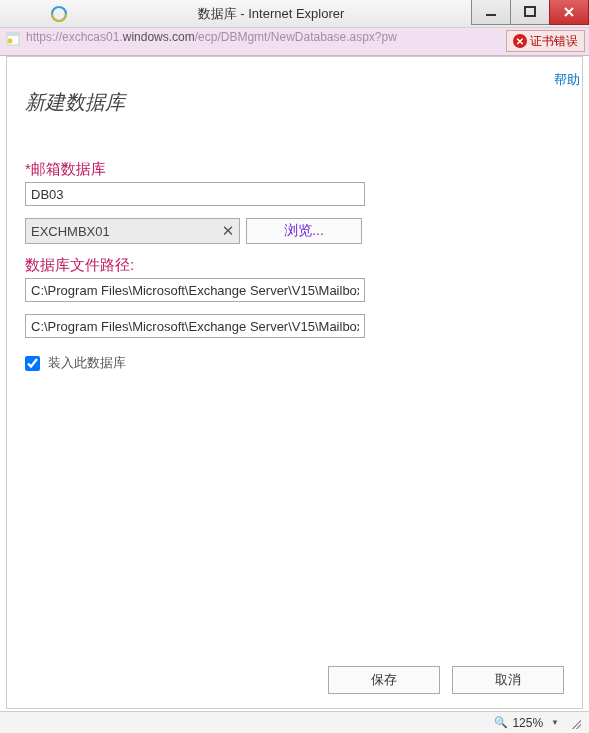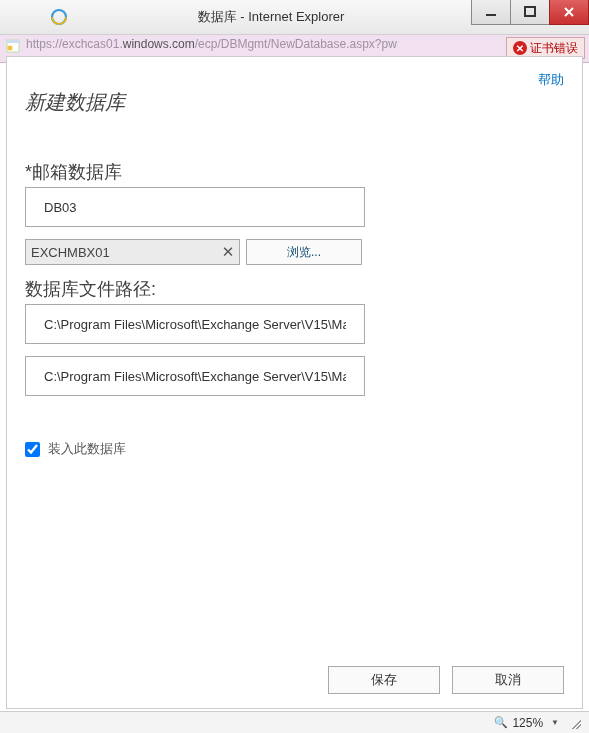--- a/index.html
+++ b/index.html
@@ -10,21 +10,21 @@
     }
     body {
       width: 589px;
       height: 733px;
       background: #fff;
       position: relative;
       overflow: hidden;
     }
     
     .titlebar {
-      height: 35px;
+      height: 28px;
       background: linear-gradient(to bottom, #f8f8f8, #e8e8e8);
       border-bottom: 1px solid #d0d0d0;
       display: flex;
       align-items: center;
       position: relative;
       padding-left: 44px;
     }
     .ie-logo {
       width: 22px;
       height: 22px;
@@ -118,44 +118,44 @@
       left: 6px;
       right: 6px;
       bottom: 24px;
       border: 1px solid #ccc;
       background: #fff;
       padding: 18px 18px;
     }
     .help-link {
       position: absolute;
       top: 14px;
-      right: 18px;
+      right: 2px;
       color: #0072c6;
       font-size: 13px;
       cursor: pointer;
     }
     .page-title {
       font-size: 20px;
       color: #444;
       font-weight: 300;
       margin-top: 14px;
       margin-bottom: 44px;
       font-style: italic;
     }
     .field-label {
-      font-size: 18px;
-      color: #404040;
+      font-size: 15px;
+      color: #be185d;
       margin-bottom: 3px;
     }
     .text-input {
       width: 340px;
-      height: 40px;
+      height: 24px;
       border: 1px solid #aaa;
       font-size: 13px;
-      padding: 1px 18px;
+      padding: 1px 5px;
       color: #333;
       margin-bottom: 12px;
     }
     .server-row {
       display: flex;
       gap: 6px;
       margin-bottom: 12px;
     }
     .server-picker {
       width: 215px;
@@ -174,29 +174,29 @@
       width: 22px;
       text-align: center;
       color: #555;
       font-size: 15px;
     }
     .browse-btn {
       width: 116px;
       height: 26px;
       border: 1px solid #aaa;
       background: #fafafa;
-      font-size: 12px;
-      color: #0c4a6e;
+      font-size: 14px;
+      color: #6d28d9;
       cursor: pointer;
     }
     .checkbox-row {
       display: flex;
       align-items: center;
       gap: 8px;
-      margin-top: 32px;
+      margin-top: 4px;
       font-size: 13px;
       color: #555;
     }
     .checkbox-row input {
       width: 15px;
       height: 15px;
     }
     .footer-buttons {
       position: absolute;
       bottom: 14px;

